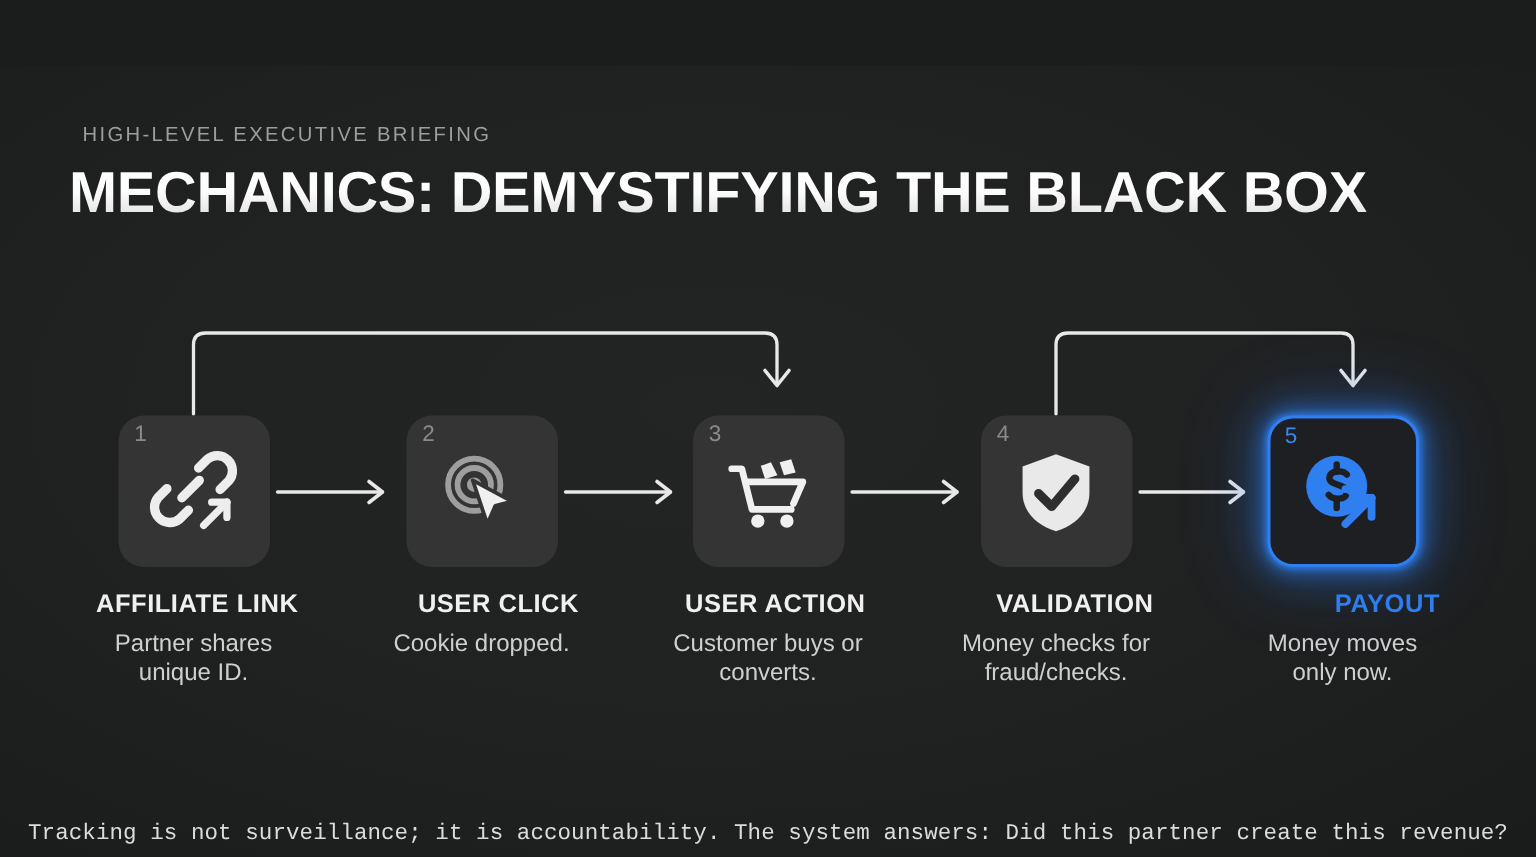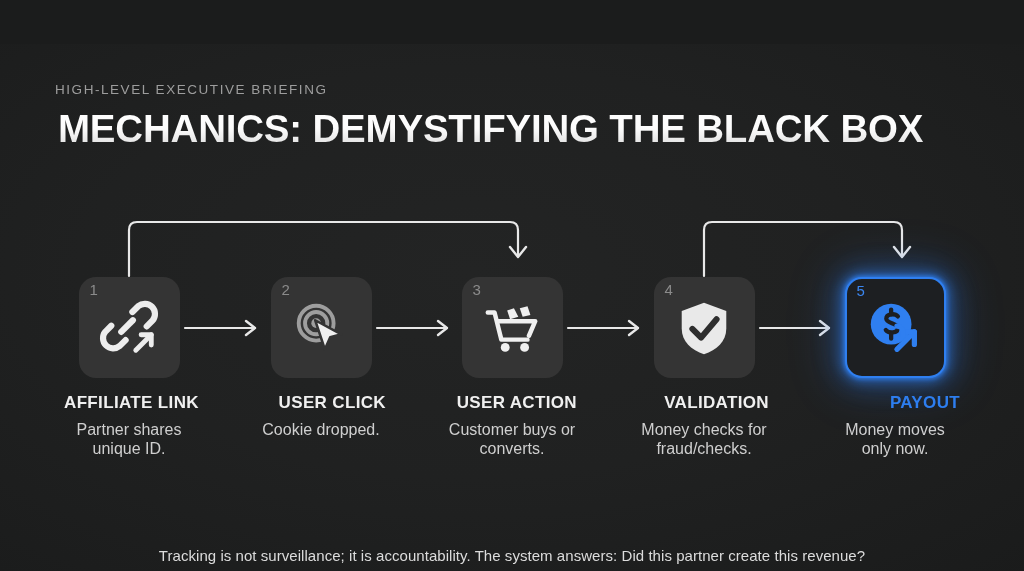--- a/index.html
+++ b/index.html
@@ -19,21 +19,21 @@
 
   
   .eyebrow {
     position: absolute; left: 55px; top: 38px;
     font-size: 13.5px; font-weight: 400;
     letter-spacing: 1.55px;
     color: #9d9d9d;
     white-space: nowrap;
   }
   .title {
-    position: absolute; left: 58px; top: 62px;
+    position: absolute; left: 46px; top: 62px;
     font-size: 38.5px; font-weight: 700;
     letter-spacing: -0.2px;
     line-height: 46px;
     color: #f2f2f2;
     background: linear-gradient(180deg, #ffffff 0%, #fcfcfc 48%, #d7d7d7 100%);
     -webkit-background-clip: text; background-clip: text;
     -webkit-text-fill-color: transparent;
     white-space: nowrap;
   }
 
@@ -88,20 +88,21 @@
     color: #cfcfcf;
   }
 
   
   .footer {
     position: absolute; left: 0; right: 0; top: 503px;
     text-align: center;
     font-size: 15px; font-weight: 400;
     color: #dcdcdc;
     letter-spacing: 0.05px;
+    font-family: Liberation Mono, monospace;
   }
 </style>
 </head>
 <body>
 
 <div id="slide">
 
   <div class="eyebrow">HIGH-LEVEL EXECUTIVE BRIEFING</div>
   <div class="title">MECHANICS: DEMYSTIFYING THE BLACK BOX</div>
 

